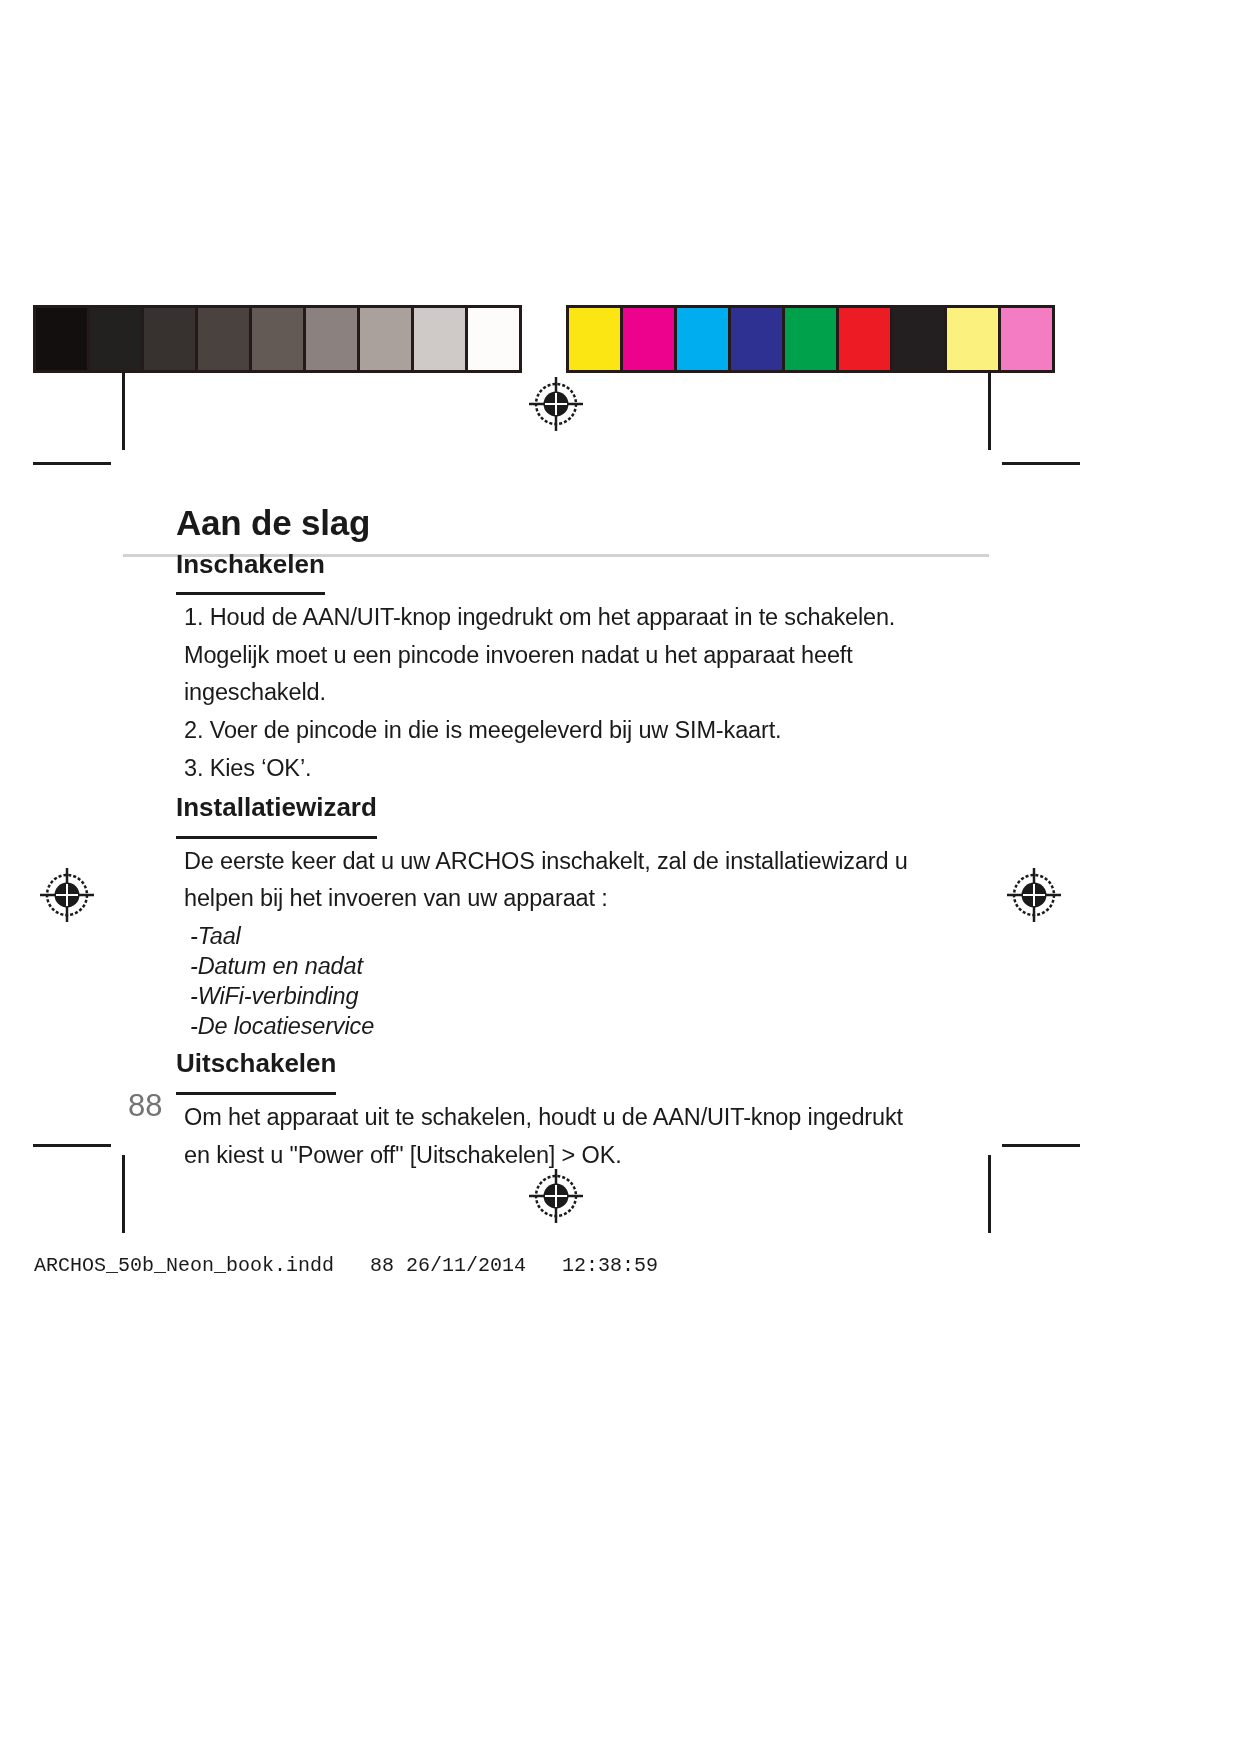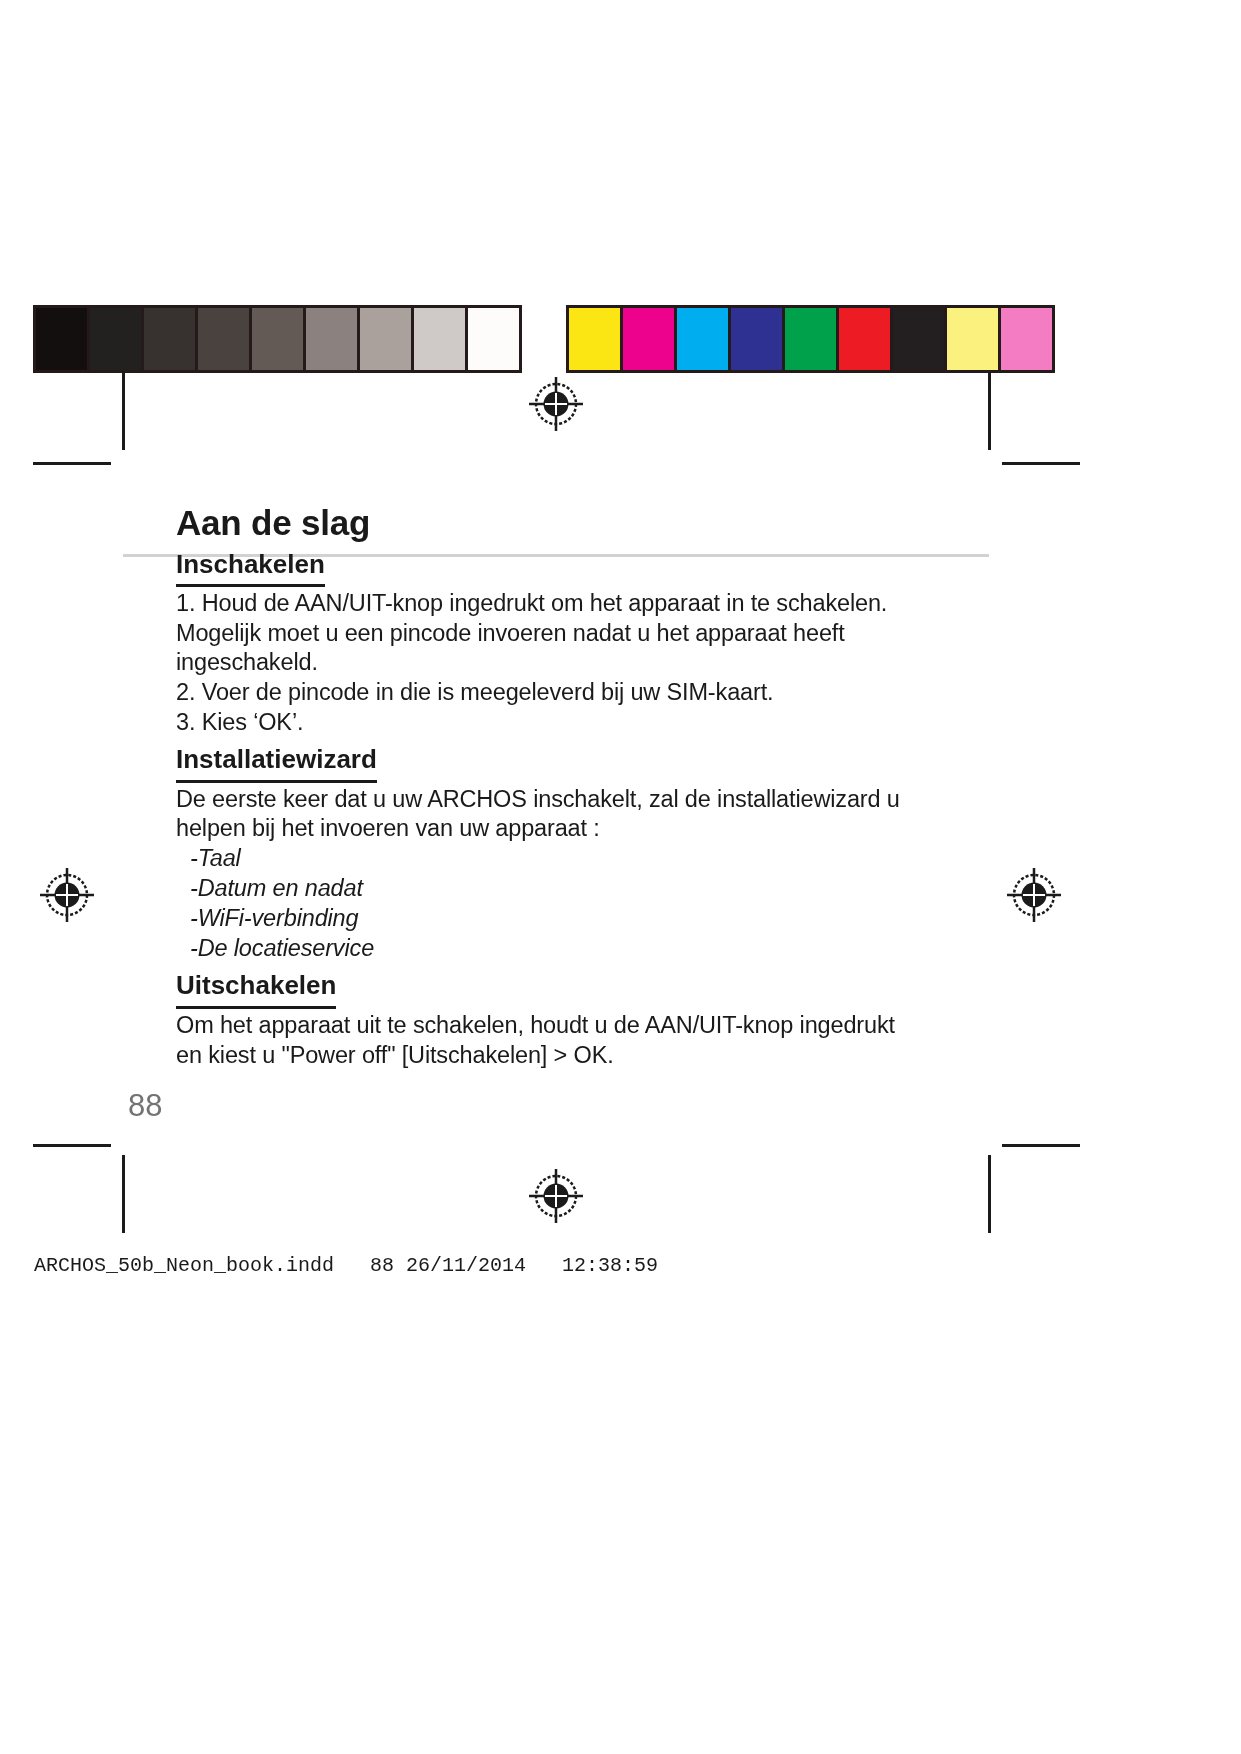--- a/index.html
+++ b/index.html
@@ -90,28 +90,28 @@
     background: #d2d2d2;
   }
   h2.section-head {
     font-size: 26px;
     font-weight: bold;
     color: #1a1a1a;
     margin: 0;
     line-height: 1.25;
     display: inline-block;
     border-bottom: 3px solid #1a1a1a;
-    padding-bottom: 4px;
+    padding-bottom: 12px;
   }
   .head-wrap { margin: 6px 0 2px 0; }
   .head-wrap.first { margin-top: 2px; }
   p.body-line {
     font-size: 23.5px;
     color: #1a1a1a;
-    margin: 0;
+    margin: 8px;
     line-height: 1.26;
     letter-spacing: -0.15px;
   }
   ul.wizard-list {
     list-style: none;
     margin: 0;
     padding: 0 0 0 14px;
     font-style: italic;
   }
   ul.wizard-list li {

